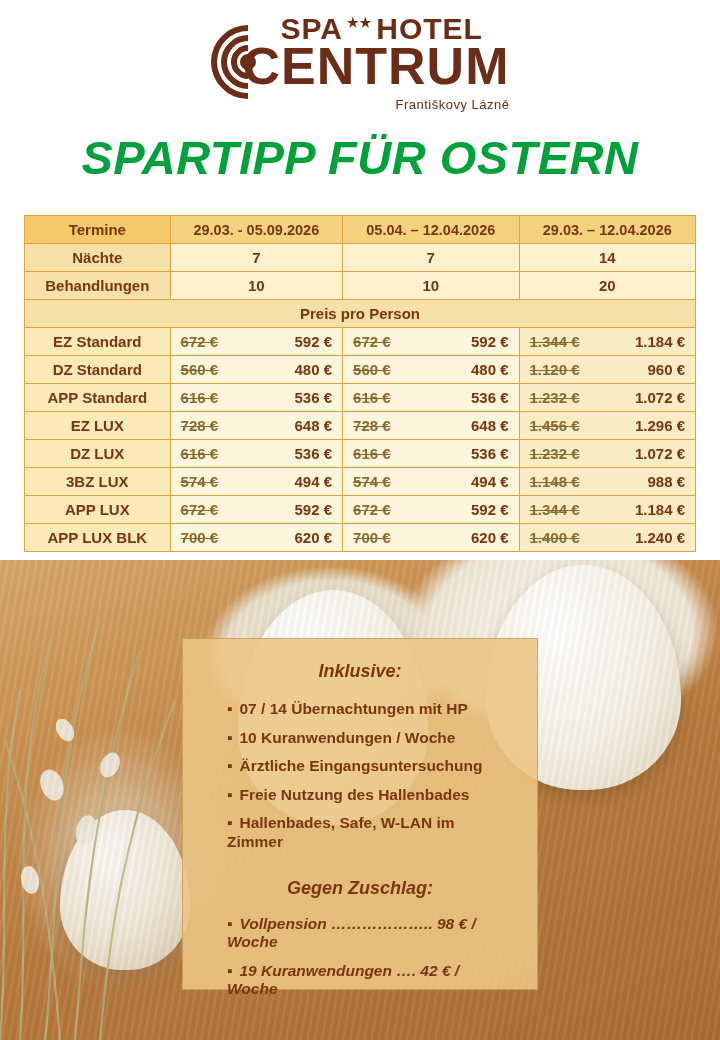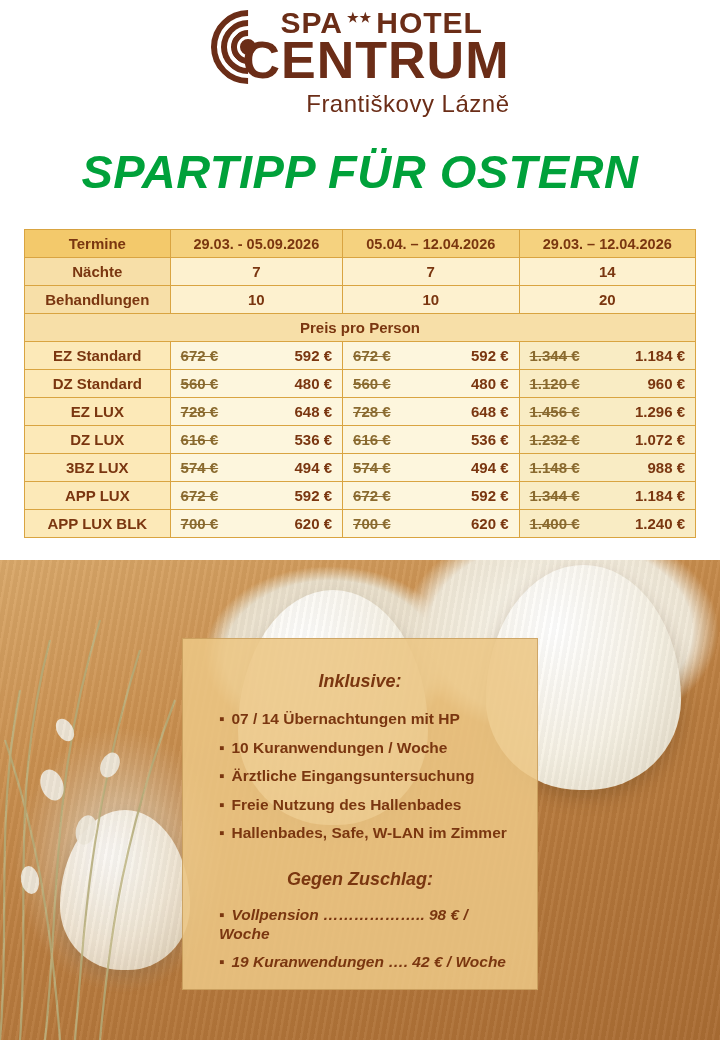--- a/index.html
+++ b/index.html
@@ -16,21 +16,21 @@
   
   .header {
     height: 128px;
     background: #ffffff;
     display: flex;
     align-items: center;
     justify-content: center;
   }
   .logo {
     display: flex;
-    align-items: flex-start;
+    align-items: center;
     gap: 0;
     transform: translateY(-2px);
   }
   .logo-arcs {
     width: 70px;
     height: 78px;
     position: relative;
     flex: none;
   }
   .logo-arcs span {
@@ -56,35 +56,35 @@
   }
   .logo-stars { font-size: 13px; letter-spacing: 1px; position: relative; top: -6px; }
   .logo-line2 {
     font-size: 52px;
     font-weight: bold;
     letter-spacing: 1px;
     margin-top: -4px;
     margin-left: -38px;
   }
   .logo-line3 {
-    font-size: 24px;
+    font-size: 13px;
     margin-top: 6px;
     text-align: right;
     letter-spacing: 0.5px;
   }
 
   
   .title {
     text-align: center;
     font-size: 47px;
     font-weight: bold;
     font-style: italic;
     color: #00a13a;
     letter-spacing: 0.5px;
-    margin-top: 16px;
+    margin-top: 2px;
   }
 
   
   .table-wrap {
     margin: 30px 24px 0 24px;
   }
   table.price {
     width: 100%;
     border-collapse: collapse;
     font-size: 15px;
@@ -158,32 +158,32 @@
 
   
   .infobox {
     position: absolute;
     left: 182px;
     top: 638px;
     width: 356px;
     height: 352px;
     background: rgba(236, 198, 132, 0.88);
     border: 1px solid rgba(180,135,70,0.55);
-    padding: 30px 20px 10px 20px;
+    padding: 20px 20px 10px 20px;
     color: #7a3610;
   }
   .info-title {
     text-align: center;
     font-size: 18px;
     font-weight: bold;
     font-style: italic;
     margin: 2px 0 18px 0;
   }
   .info-title.second { margin-top: 26px; margin-bottom: 16px; }
-  .info-list { list-style: none; margin: 8px; padding: 0 0 0 8px; }
+  .info-list { list-style: none; margin: 16px; padding: 0 0 0 8px; }
   .info-list li {
     font-size: 15.5px;
     font-weight: bold;
     margin-bottom: 10px;
     line-height: 1.2;
   }
   .info-list li::before {
     content: "\25AA";
     margin-right: 7px;
   }
@@ -271,20 +271,41 @@
       <td class="cell">
             <span class="price-inner">
               <span class="old">560 €</span>
               <span class="new">480 €</span>
             </span>
           </td>
       <td class="cell-alt">
             <span class="price-inner">
               <span class="old">1.120 €</span>
               <span class="new">960 €</span>
+            </span>
+          </td>
+    </tr>
+    <tr>
+      <td class="rowlabel">APP Standard</td>
+      <td class="cell">
+            <span class="price-inner">
+              <span class="old">616 €</span>
+              <span class="new">536 €</span>
+            </span>
+          </td>
+      <td class="cell">
+            <span class="price-inner">
+              <span class="old">616 €</span>
+              <span class="new">536 €</span>
+            </span>
+          </td>
+      <td class="cell-alt">
+            <span class="price-inner">
+              <span class="old">1.232 €</span>
+              <span class="new">1.072 €</span>
             </span>
           </td>
     </tr>
     <tr>
       <td class="rowlabel">EZ LUX</td>
       <td class="cell">
             <span class="price-inner">
               <span class="old">728 €</span>
               <span class="new">648 €</span>
             </span>

